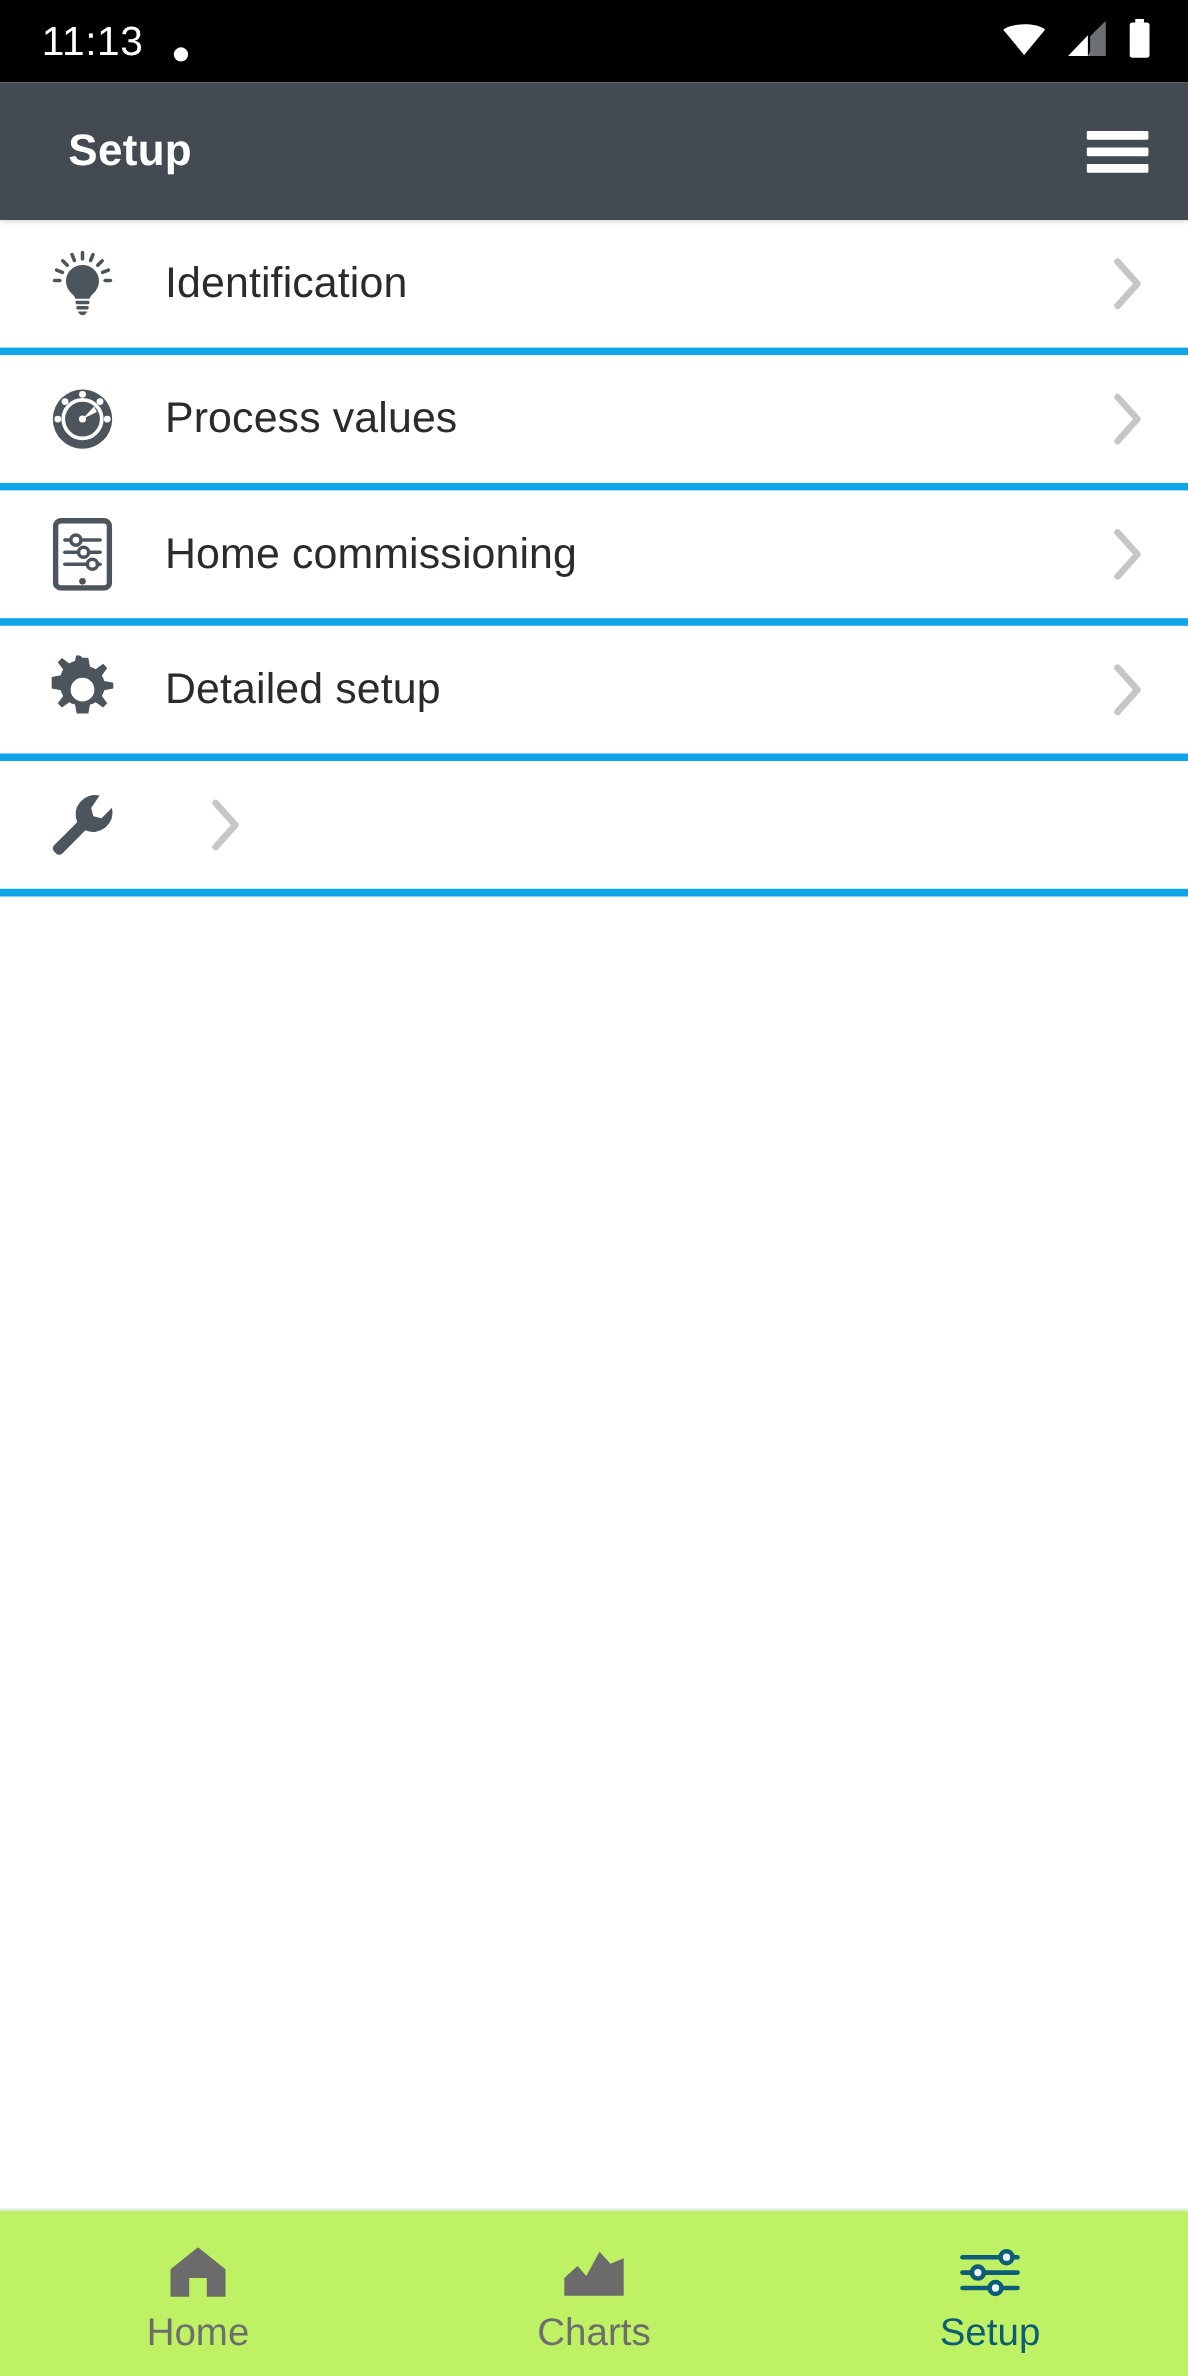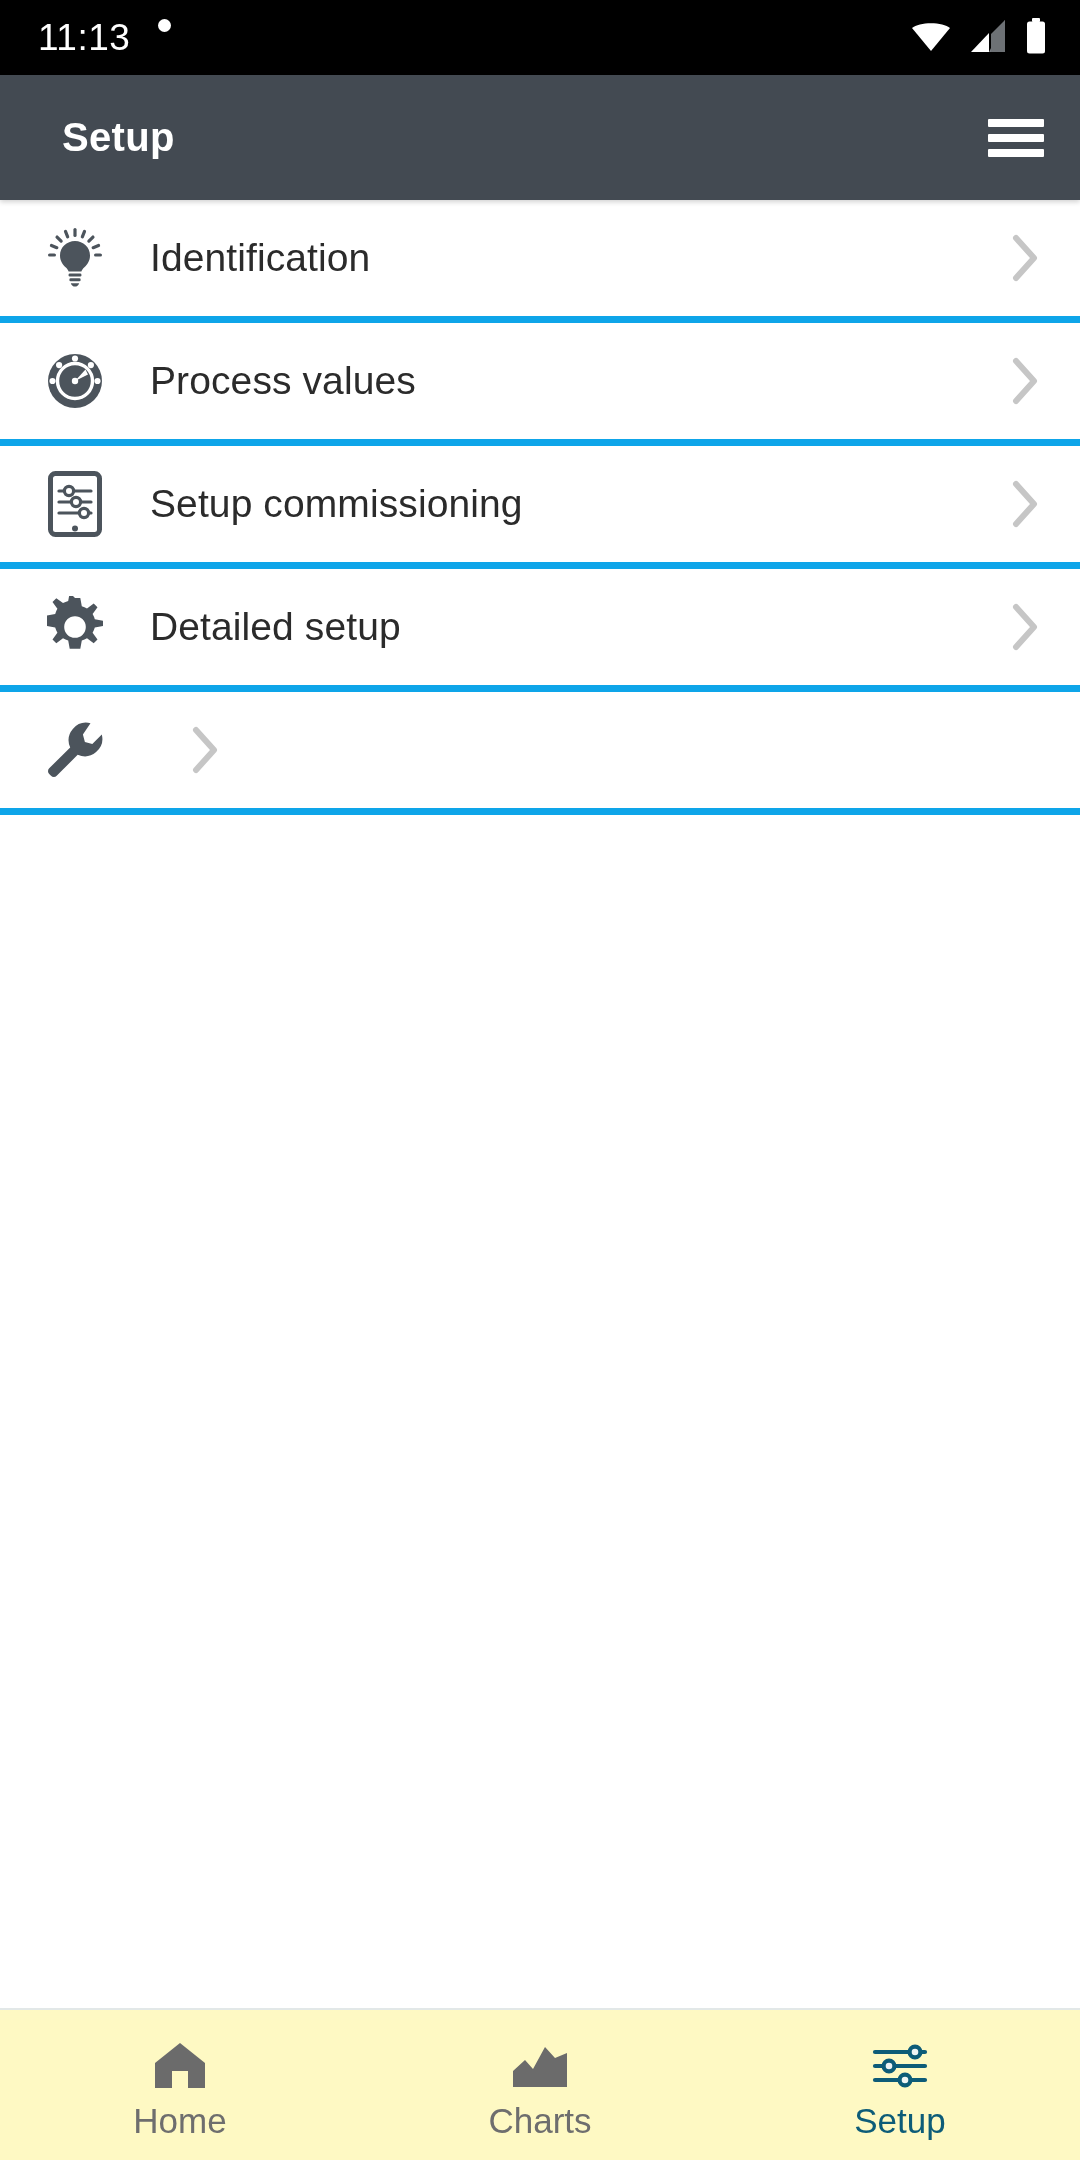--- a/index.html
+++ b/index.html
@@ -10,21 +10,21 @@
     overflow:hidden;
   }
   .phone { position:relative; width:1080px; height:2160px; display:flex; flex-direction:column; background:#ffffff; }
 
   
   .statusbar {
     height:75px; background:#000000; flex:0 0 75px;
     display:flex; align-items:center; justify-content:space-between;
     padding:0 32px 0 38px;
   }
-  .sb-left { display:flex; align-items:flex-start; gap:28px; }
+  .sb-left { display:flex; align-items:flex-end; gap:28px; }
   .sb-time { color:#ffffff; font-size:37px; font-weight:400; letter-spacing:0.5px; line-height:1; }
   .sb-dot { width:13px; height:13px; border-radius:50%; background:#ffffff; display:block; }
   .sb-right { display:flex; align-items:center; gap:17px; }
 
   
   .appbar {
     height:125px; flex:0 0 125px; background:#434a52;
     display:flex; align-items:center; justify-content:space-between;
     padding:0 36px 0 62px;
     box-shadow:0 2px 5px rgba(0,0,0,0.18);
@@ -48,21 +48,21 @@
   }
   .row .label {
     flex:1 1 auto; font-size:39px; color:#2b2b2b;
     font-weight:400; letter-spacing:0.1px; padding-left:-2px;
   }
   .row .chev-cell { width:110px; flex:0 0 110px; display:flex; align-items:center; justify-content:center; }
   .chev { display:block; }
 
   
   .bottomnav {
-    flex:0 0 152px; height:152px; background:#fef9c3;
+    flex:0 0 152px; height:152px; background:#bef264;
     border-top:2px solid #e2e8e8;
     display:flex; align-items:stretch;
   }
   .navitem {
     flex:1 1 0; display:flex; flex-direction:column;
     align-items:center; justify-content:center; gap:10px;
     cursor:pointer; padding-top:6px;
   }
   .navitem .navicon { height:54px; display:flex; align-items:center; justify-content:center; }
   .navitem .navlabel { font-size:35px; line-height:1; }
@@ -171,21 +171,21 @@
             <g stroke="#4c545c" stroke-width="3.2" stroke-linecap="round">
               <line x1="11" y1="20" x2="43" y2="20"></line>
               <line x1="11" y1="31" x2="43" y2="31"></line>
               <line x1="11" y1="42" x2="43" y2="42"></line>
             </g>
             <circle cx="21" cy="20" r="4.6" fill="#ffffff" stroke="#4c545c" stroke-width="3.2"></circle>
             <circle cx="28" cy="31" r="4.6" fill="#ffffff" stroke="#4c545c" stroke-width="3.2"></circle>
             <circle cx="36" cy="42" r="4.6" fill="#ffffff" stroke="#4c545c" stroke-width="3.2"></circle>
           </svg>
         </div>
-        <span class="label">Setup commissioning</span>
+        <span class="label">Home commissioning</span>
         <div class="chev-cell">
           <svg class="chev" width="30" height="50" viewBox="0 0 30 50">
             <path d="M6 5 L24 25 L6 45" stroke="#c6c6c6" stroke-width="6" fill="none" stroke-linecap="round" stroke-linejoin="round"></path>
           </svg>
         </div>
       </div>
 
       <div class="row">
         <div class="icon-cell">
           <svg width="62" height="62" viewBox="0 0 62 62">

